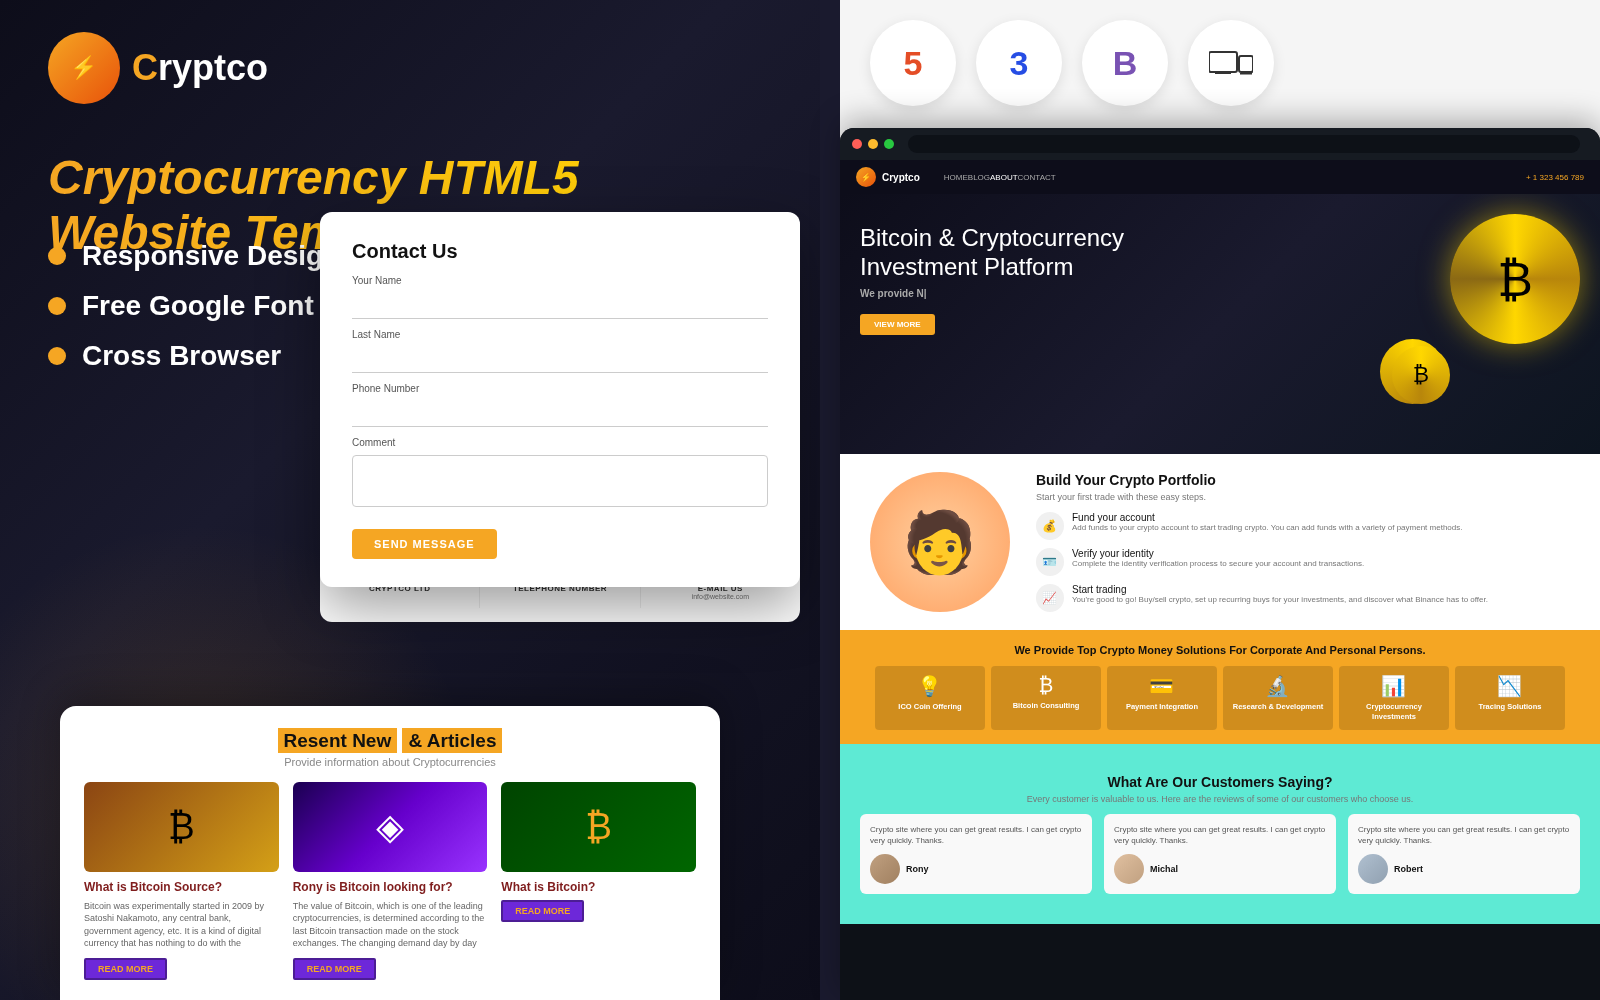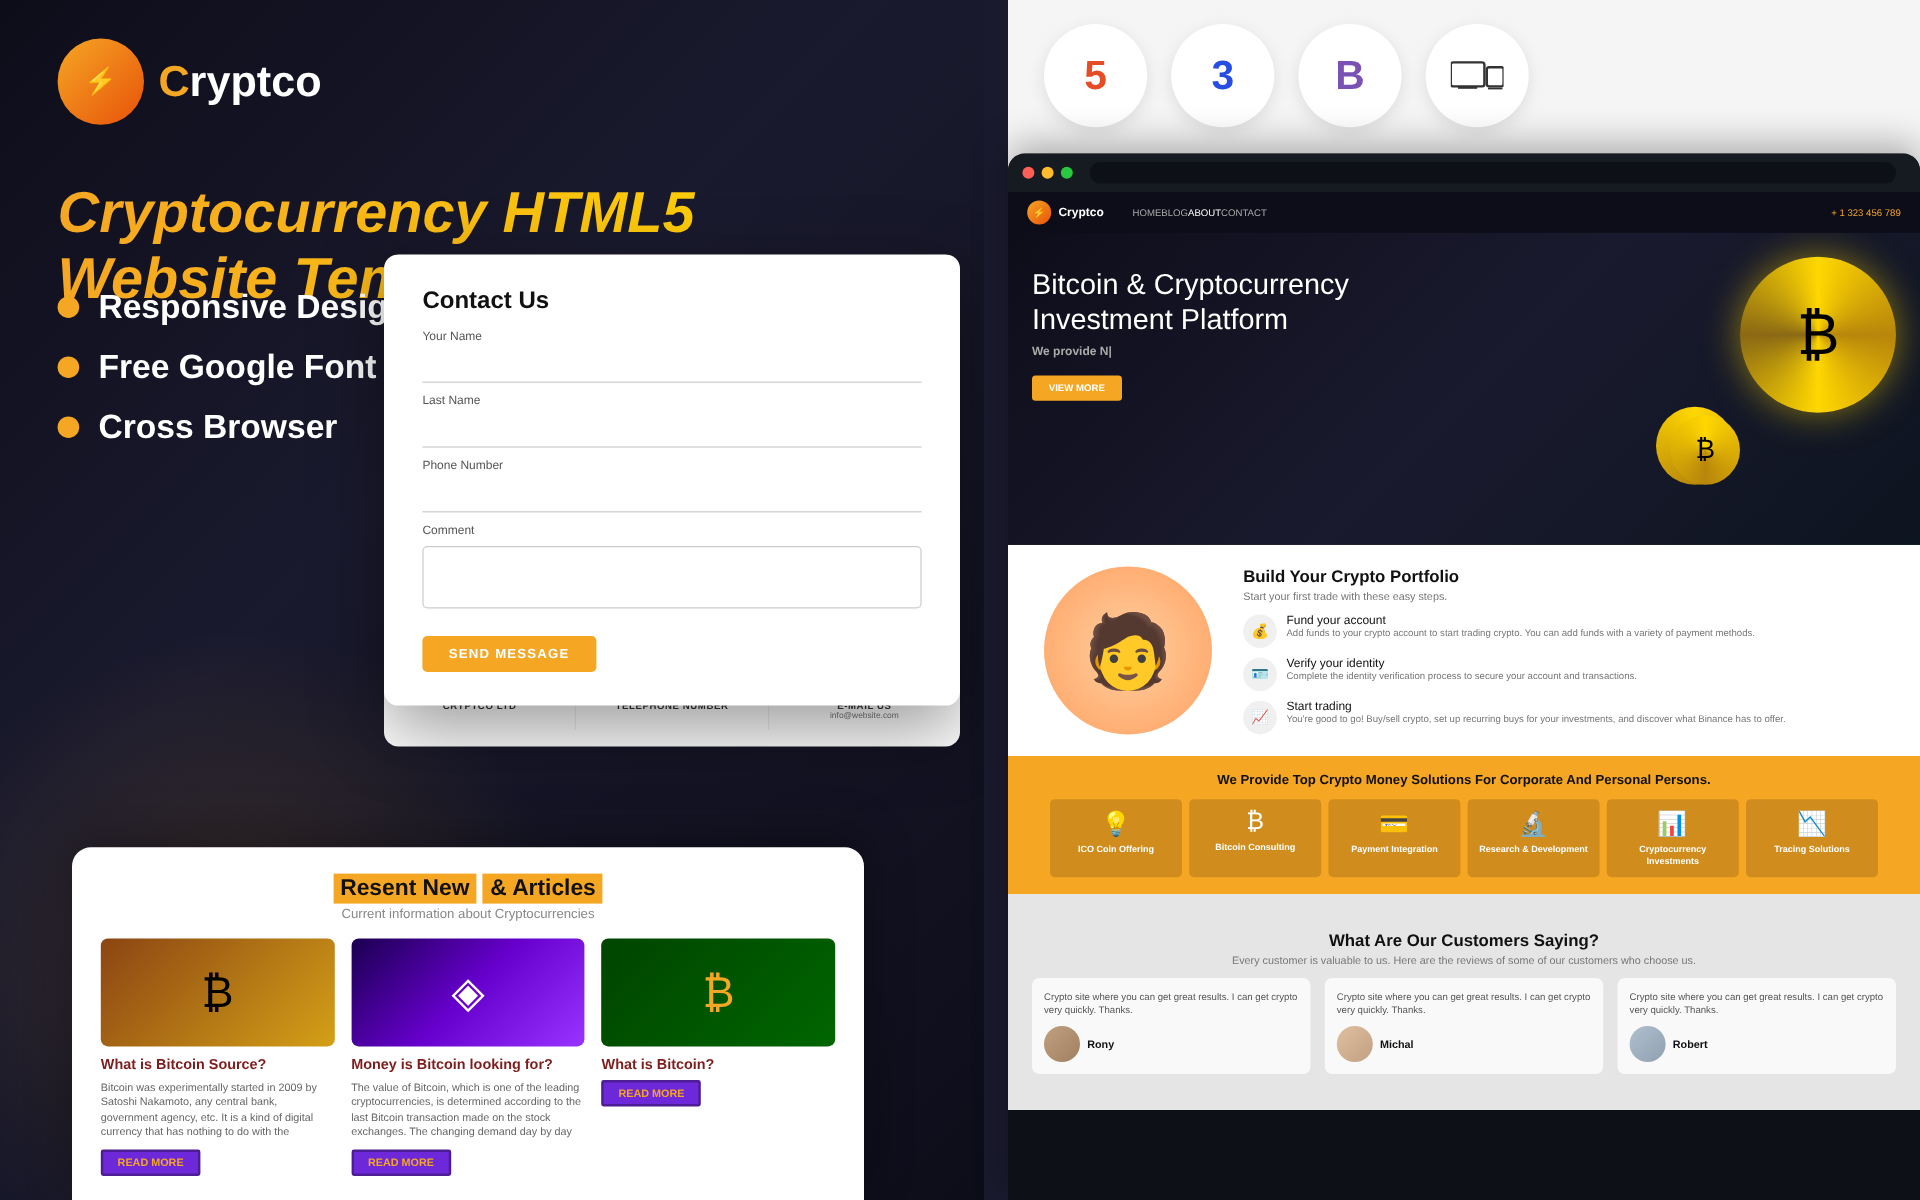--- a/index.html
+++ b/index.html
@@ -516,21 +516,21 @@
     }
     .service-label {
       font-size: 7.5px;
       font-weight: 700;
       color: white;
       line-height: 1.3;
     }
 
     
     .testimonials-section {
-      background: #e5e5e5;
+      background: #5eead4;
       padding: 30px 20px;
     }
     .testimonials-title {
       font-size: 14px;
       font-weight: 700;
       color: #111;
       text-align: center;
       margin-bottom: 4px;
     }
     .testimonials-subtitle {
@@ -681,31 +681,31 @@
       <div class="contact-info-label">E-MAIL US</div>
       <div class="contact-info-value">info@website.com</div>
     </div>
   </div>
 
   <div class="articles-card">
     <h2>
       <span style="background:#f5a623; padding:2px 6px;">Resent New</span>
       <span>&amp; Articles</span>
     </h2>
-    <div class="articles-subtitle">Current information about Cryptocurrencies</div>
+    <div class="articles-subtitle">Provide information about Cryptocurrencies</div>
     <div class="articles-grid">
       <div class="article-item">
         <div class="article-img article-img-bitcoin" style="display:flex;align-items:center;justify-content:center;font-size:36px;">₿</div>
         <div class="article-title">What is Bitcoin Source?</div>
         <div class="article-desc">Bitcoin was experimentally started in 2009 by Satoshi Nakamoto, any central bank, government agency, etc. It is a kind of digital currency that has nothing to do with the</div>
         <button class="read-more-btn">READ MORE</button>
       </div>
       <div class="article-item">
         <div class="article-img article-img-crypto" style="display:flex;align-items:center;justify-content:center;font-size:36px;color:#fff;">◈</div>
-        <div class="article-title">Money is Bitcoin looking for?</div>
+        <div class="article-title">Rony is Bitcoin looking for?</div>
         <div class="article-desc">The value of Bitcoin, which is one of the leading cryptocurrencies, is determined according to the last Bitcoin transaction made on the stock exchanges. The changing demand day by day</div>
         <button class="read-more-btn">READ MORE</button>
       </div>
       <div class="article-item">
         <div class="article-img article-img-btc" style="display:flex;align-items:center;justify-content:center;font-size:36px;color:#f5a623;">₿</div>
         <div class="article-title">What is Bitcoin?</div>
         <button class="read-more-btn">READ MORE</button>
       </div>
     </div>
   </div>

